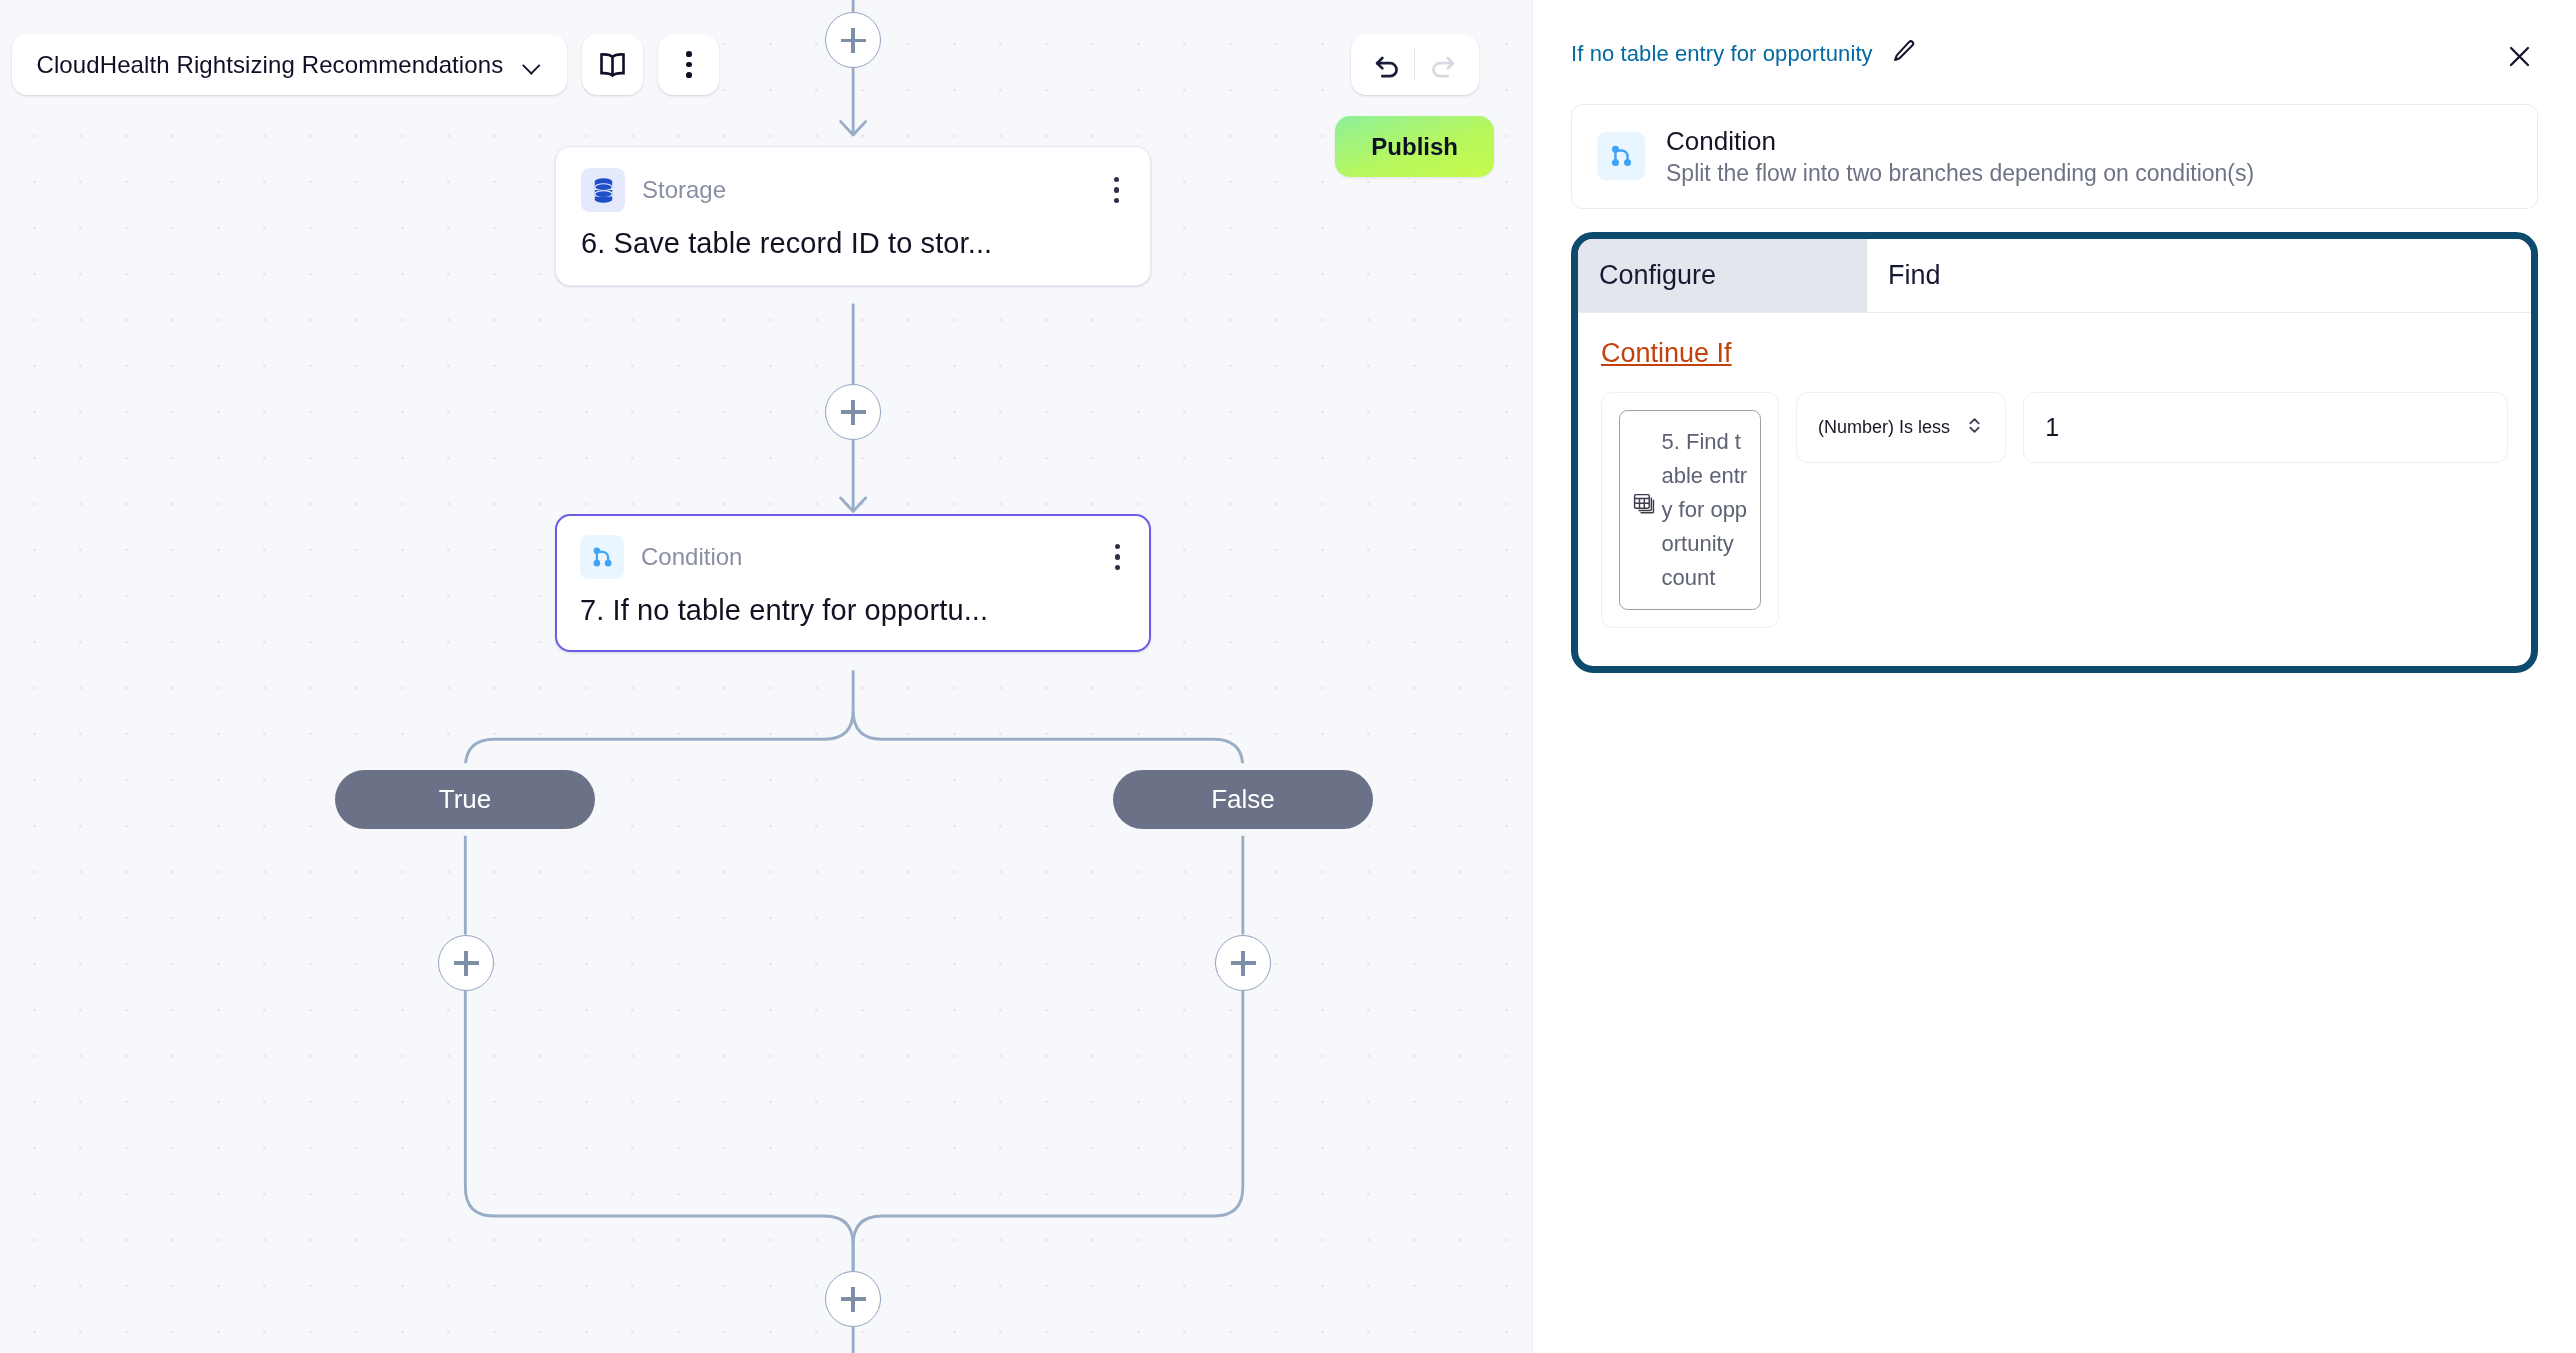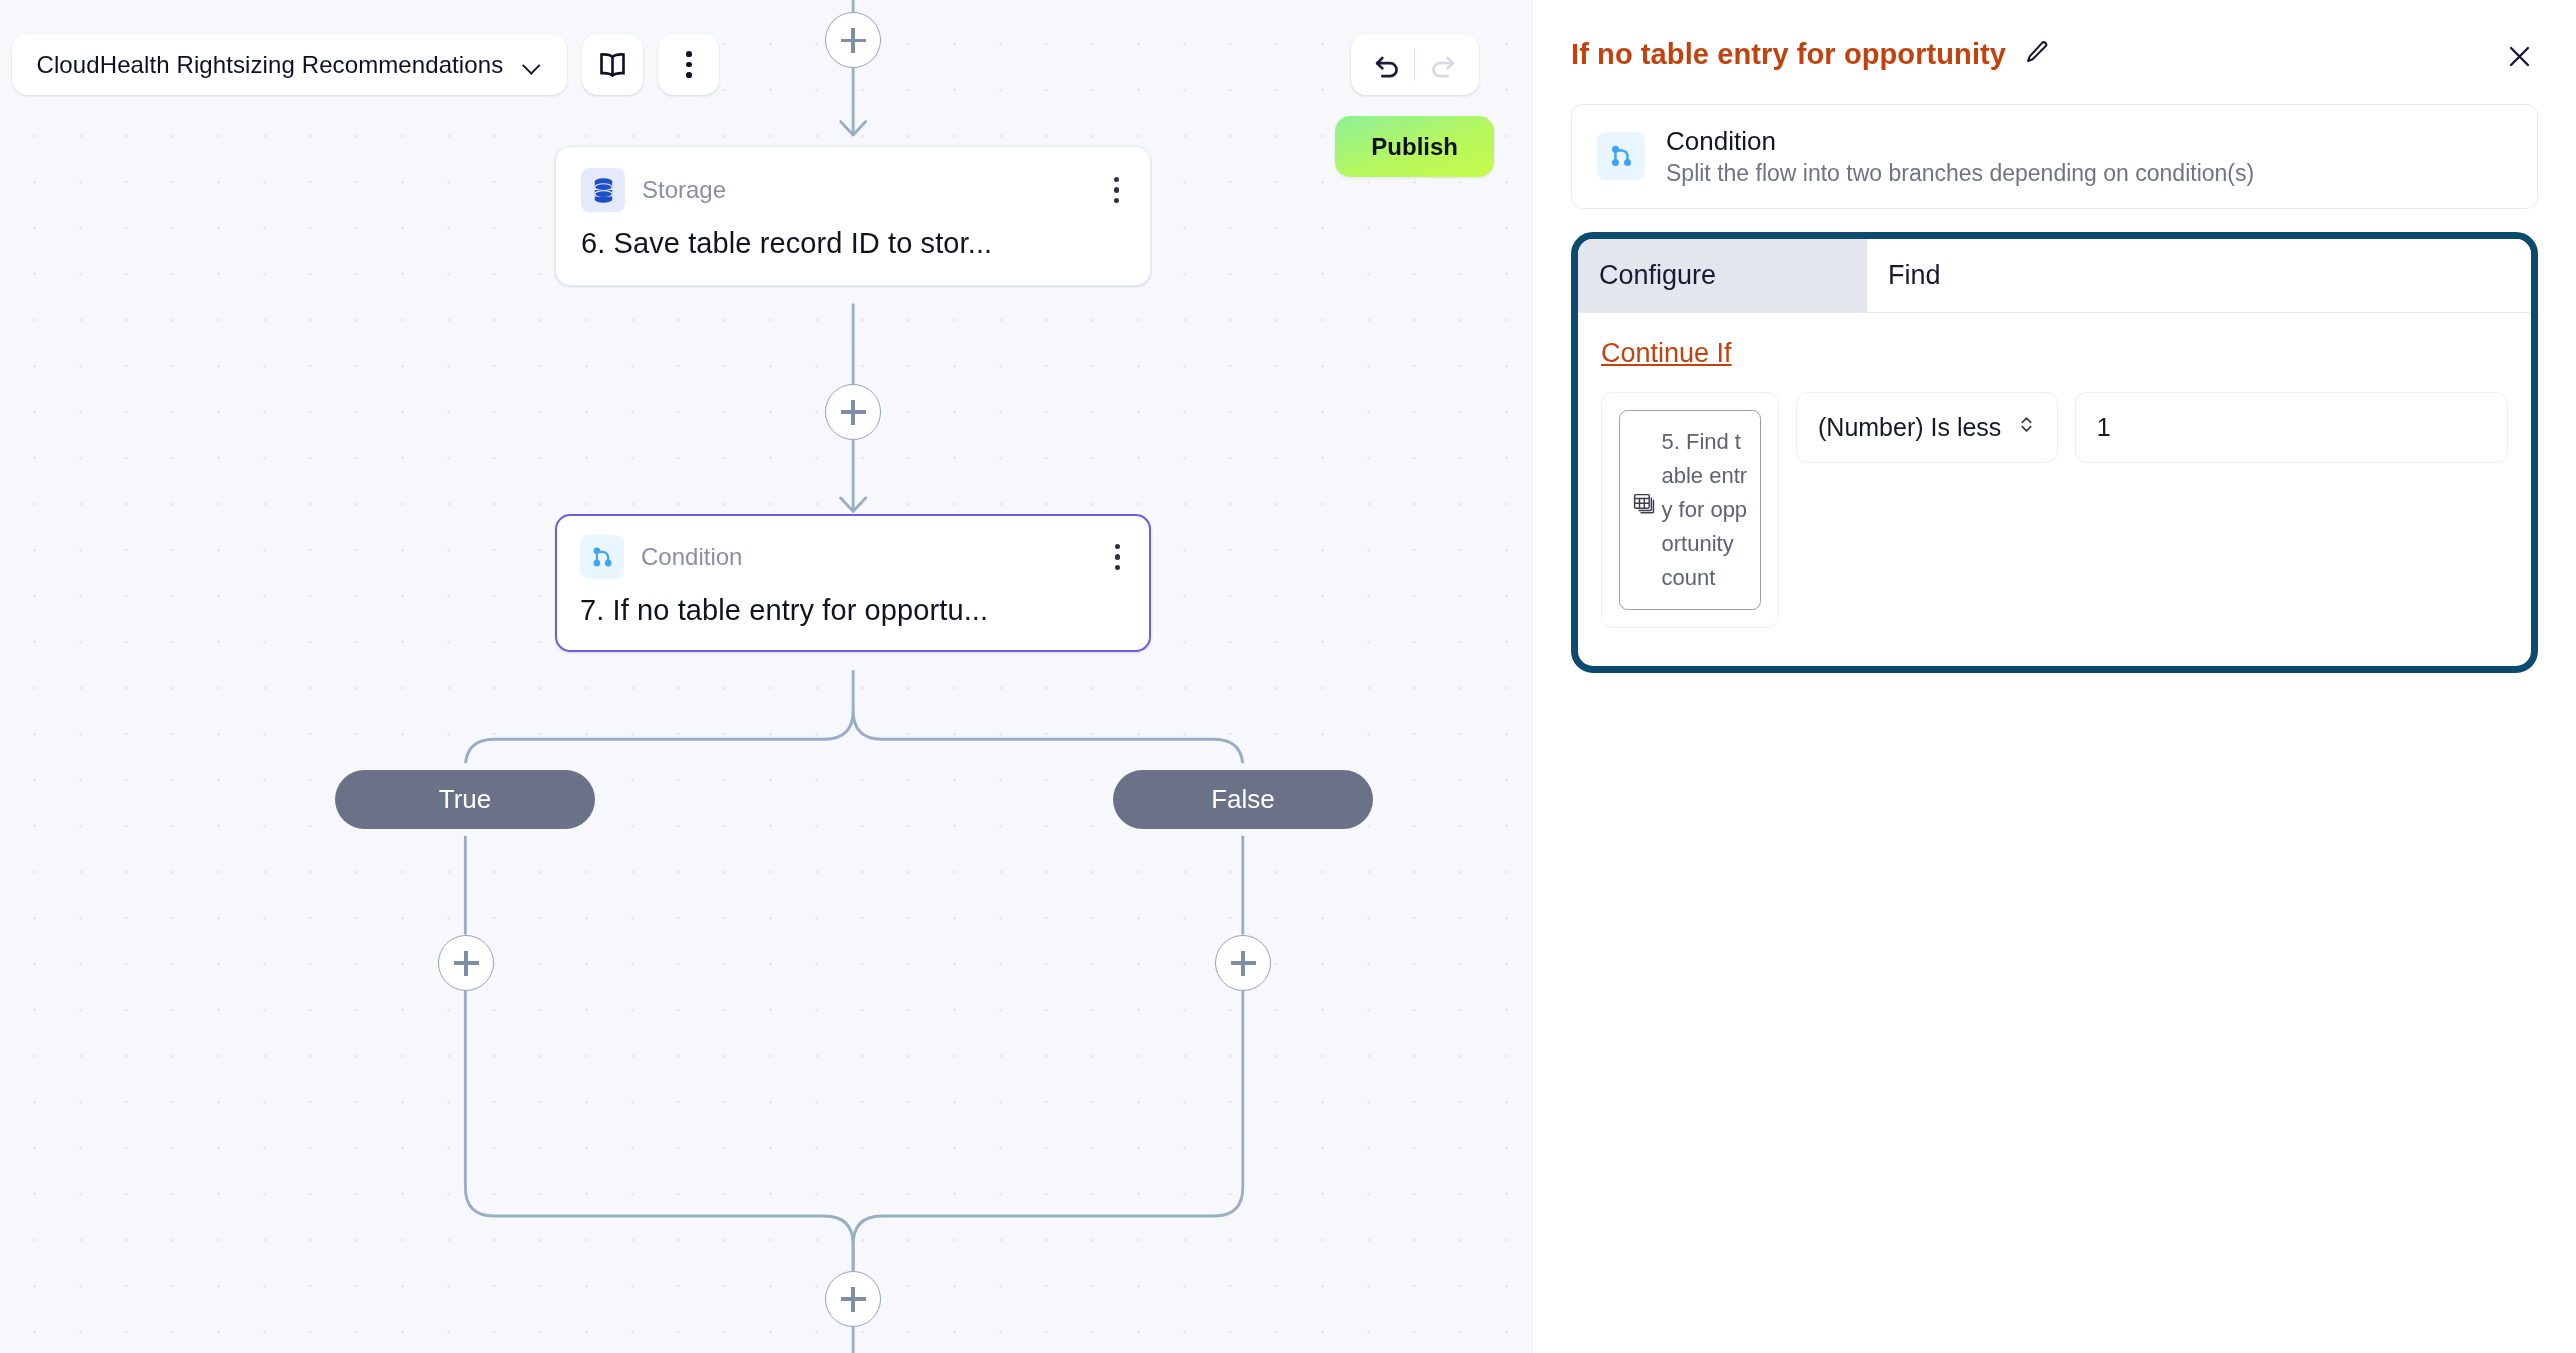--- a/index.html
+++ b/index.html
@@ -116,21 +116,21 @@
   .plus-node::after  { width: 3.3px; height: 25px; }
 
   
   .panel {
     position: relative; width: 1044px; height: 1353px; background:#fff;
     padding: 38px 38px 0 38px; flex: 0 0 1044px;
     border-left: 1px solid #edeff5;
   }
   .panel-header { display:flex; align-items:flex-start; justify-content:space-between; }
   .panel-title-wrap { display:flex; align-items:center; gap: 17px; }
-  .panel-title { font-size: 29px; font-weight: 700; color:#c2410c; letter-spacing:0.1px; }
+  .panel-title { font-size: 22px; font-weight: 400; color:#0369a1; letter-spacing:0.1px; }
   .edit-pencil { cursor:pointer; display:block; }
   .close-x { cursor:pointer; padding: 3.8px; display:block; }
 
   .kind-card {
     margin-top: 25px; border:1px solid #e8eaf1; border-radius: 11.5px;
     padding: 21px 25px; display:flex; align-items:center; gap: 21px;
   }
   .kind-icon {
     width: 48px; height: 48px; border-radius: 8.6px; background:#eaf6ff;
     display:flex; align-items:center; justify-content:center; flex: 0 0 48px;
@@ -160,21 +160,21 @@
   }
   .token-chip {
     border:1px solid #9b9ea8; border-radius: 8.6px; padding: 13.4px 11.5px;
     display:flex; align-items:center; gap: 5px;
     font-size: 22px; color:#5d6274; line-height: 1.55;
   }
   .token-chip .tk-text { word-break: break-all; }
   .op-select {
     height: 71px; border:1px solid #eceef4; border-radius: 11.5px;
     display:flex; align-items:center; gap: 15.3px; padding: 0 21px;
-    font-size: 25px; color:#161827; background:#fff; cursor:pointer;
+    font-size: 18px; color:#161827; background:#fff; cursor:pointer;
     white-space:nowrap;
   }
   .value-input {
     height: 71px; flex: 1 1 auto; border:1px solid #eceef4; border-radius: 11.5px;
     padding: 0 21px; font-size: 25px; color:#161827;
     font-family:"Liberation Sans", sans-serif; background:#fff;
   }
 
   .logic-row { display:flex; gap: 50px; margin-top: 84px; padding-left: 13.4px; }
   .logic-btn {

